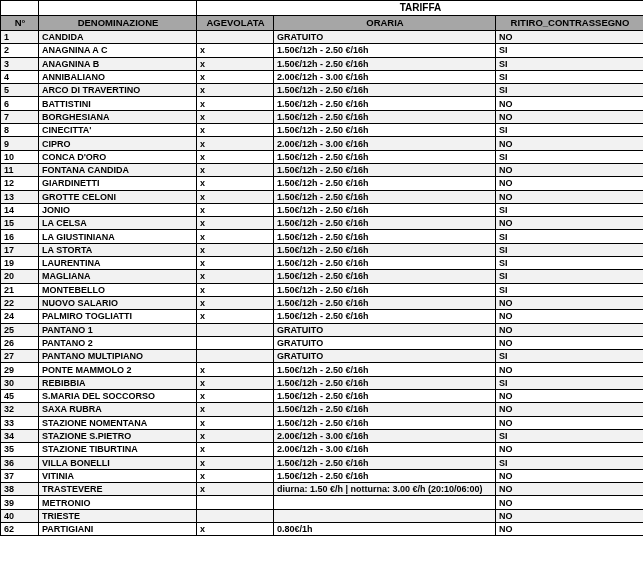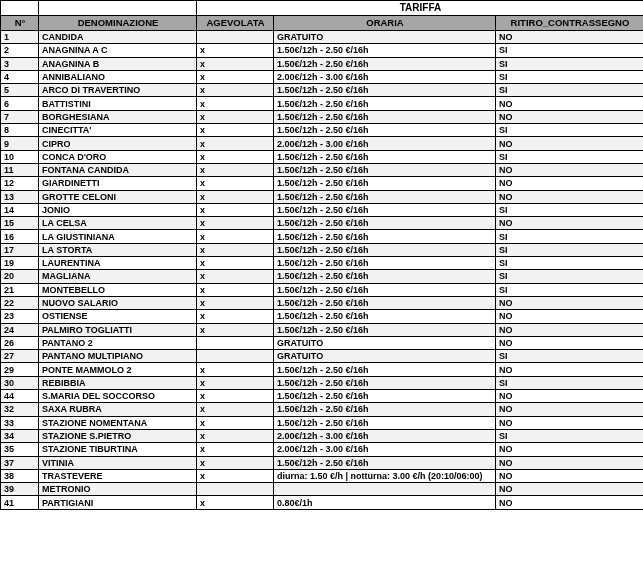--- a/index.html
+++ b/index.html
@@ -232,34 +232,34 @@
     <td class="c-rit">SI</td>
   </tr>
       <tr>
     <td class="c-n">22</td>
     <td class="c-den">NUOVO SALARIO</td>
     <td class="c-age">x</td>
     <td class="c-ora">1.50€/12h - 2.50 €/16h</td>
     <td class="c-rit">NO</td>
   </tr>
       <tr>
-    <td class="c-n">23</td>
-    <td class="c-den">OSTIENSE</td>
-    <td class="c-age">x</td>
-    <td class="c-ora">1.50€/12h - 2.50 €/16h</td>
-    <td class="c-rit">NO</td>
-  </tr>
-      <tr>
     <td class="c-n">24</td>
     <td class="c-den">PALMIRO TOGLIATTI</td>
     <td class="c-age">x</td>
     <td class="c-ora">1.50€/12h - 2.50 €/16h</td>
     <td class="c-rit">NO</td>
   </tr>
       <tr>
+    <td class="c-n">25</td>
+    <td class="c-den">PANTANO 1</td>
+    <td class="c-age"></td>
+    <td class="c-ora">GRATUITO</td>
+    <td class="c-rit">NO</td>
+  </tr>
+      <tr>
     <td class="c-n">26</td>
     <td class="c-den">PANTANO 2</td>
     <td class="c-age"></td>
     <td class="c-ora">GRATUITO</td>
     <td class="c-rit">NO</td>
   </tr>
       <tr>
     <td class="c-n">27</td>
     <td class="c-den">PANTANO MULTIPIANO</td>
     <td class="c-age"></td>
@@ -274,21 +274,21 @@
     <td class="c-rit">NO</td>
   </tr>
       <tr>
     <td class="c-n">30</td>
     <td class="c-den">REBIBBIA</td>
     <td class="c-age">x</td>
     <td class="c-ora">1.50€/12h - 2.50 €/16h</td>
     <td class="c-rit">SI</td>
   </tr>
       <tr>
-    <td class="c-n">44</td>
+    <td class="c-n">45</td>
     <td class="c-den">S.MARIA DEL SOCCORSO</td>
     <td class="c-age">x</td>
     <td class="c-ora">1.50€/12h - 2.50 €/16h</td>
     <td class="c-rit">NO</td>
   </tr>
       <tr>
     <td class="c-n">32</td>
     <td class="c-den">SAXA RUBRA</td>
     <td class="c-age">x</td>
     <td class="c-ora">1.50€/12h - 2.50 €/16h</td>
@@ -309,20 +309,27 @@
     <td class="c-rit">SI</td>
   </tr>
       <tr>
     <td class="c-n">35</td>
     <td class="c-den">STAZIONE TIBURTINA</td>
     <td class="c-age">x</td>
     <td class="c-ora">2.00€/12h - 3.00 €/16h</td>
     <td class="c-rit">NO</td>
   </tr>
       <tr>
+    <td class="c-n">36</td>
+    <td class="c-den">VILLA BONELLI</td>
+    <td class="c-age">x</td>
+    <td class="c-ora">1.50€/12h - 2.50 €/16h</td>
+    <td class="c-rit">SI</td>
+  </tr>
+      <tr>
     <td class="c-n">37</td>
     <td class="c-den">VITINIA</td>
     <td class="c-age">x</td>
     <td class="c-ora">1.50€/12h - 2.50 €/16h</td>
     <td class="c-rit">NO</td>
   </tr>
       <tr>
     <td class="c-n">38</td>
     <td class="c-den">TRASTEVERE</td>
     <td class="c-age">x</td>
@@ -330,20 +337,27 @@
     <td class="c-rit">NO</td>
   </tr>
       <tr>
     <td class="c-n">39</td>
     <td class="c-den">METRONIO</td>
     <td class="c-age"></td>
     <td class="c-ora"></td>
     <td class="c-rit">NO</td>
   </tr>
       <tr>
-    <td class="c-n">41</td>
+    <td class="c-n">40</td>
+    <td class="c-den">TRIESTE</td>
+    <td class="c-age"></td>
+    <td class="c-ora"></td>
+    <td class="c-rit">NO</td>
+  </tr>
+      <tr>
+    <td class="c-n">62</td>
     <td class="c-den">PARTIGIANI</td>
     <td class="c-age">x</td>
     <td class="c-ora">0.80€/1h</td>
     <td class="c-rit">NO</td>
   </tr>
     </tbody>
 </table>
 
 </body></html>

